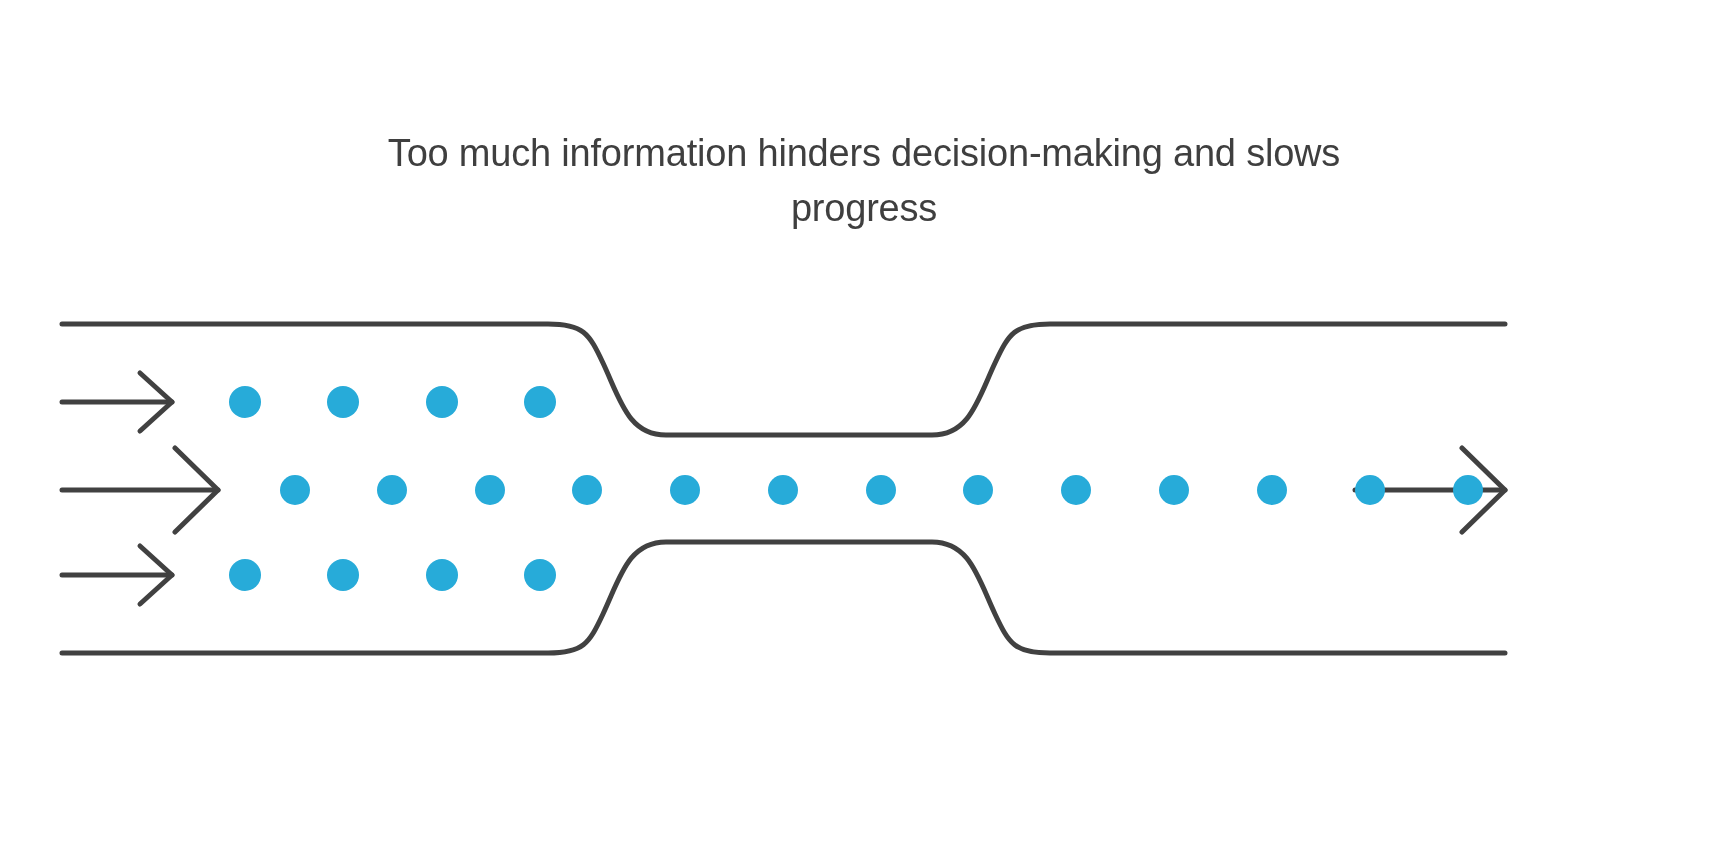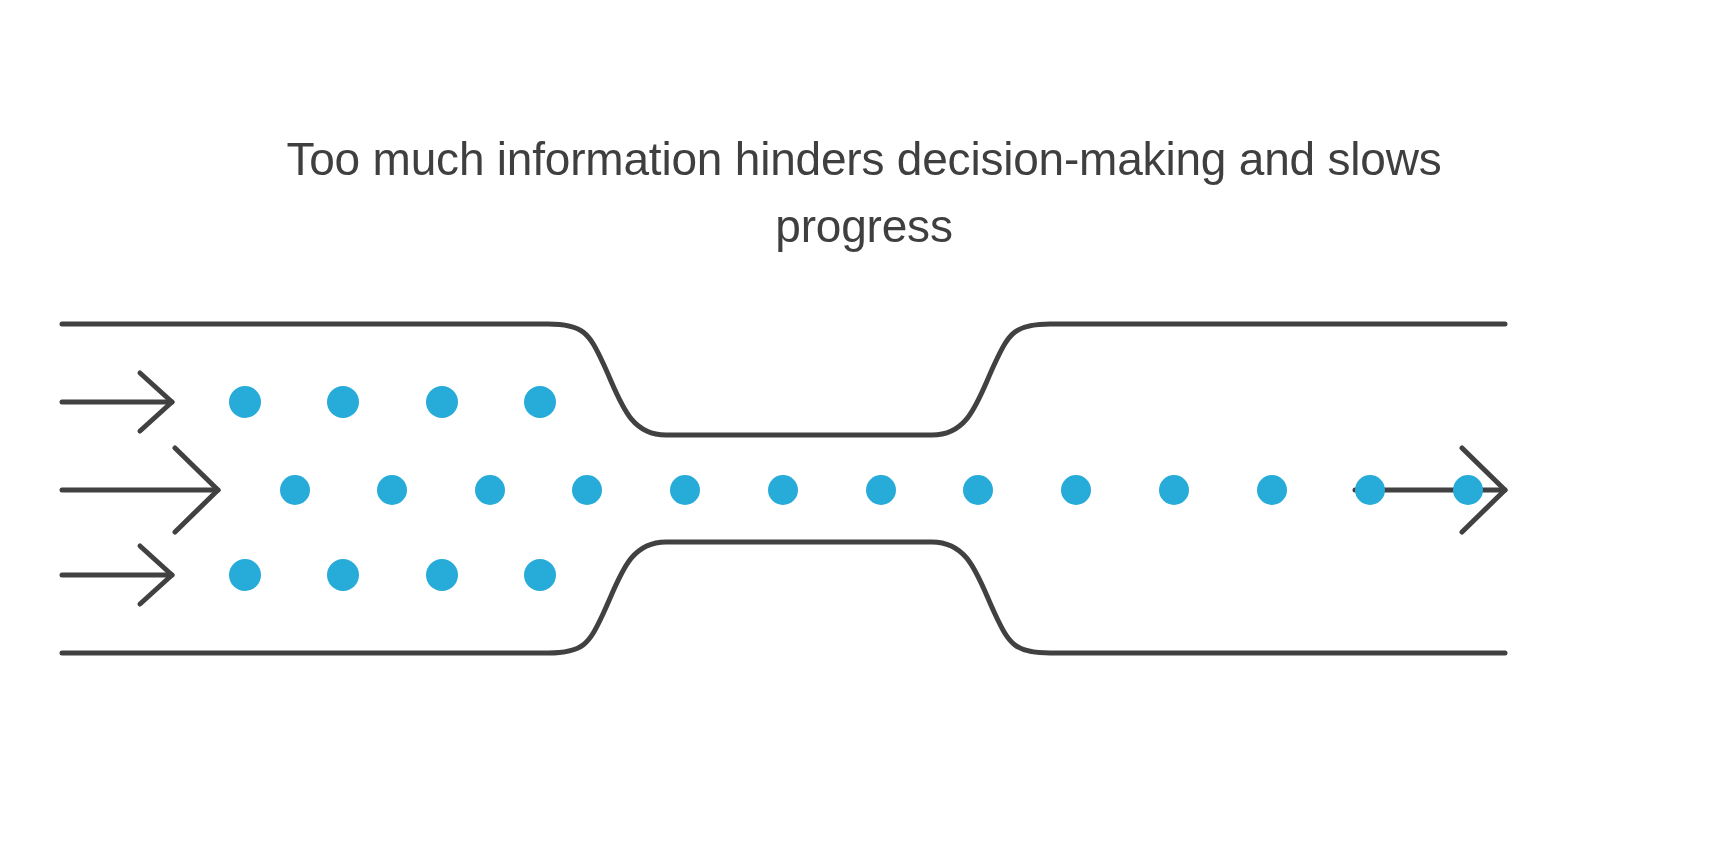--- a/index.html
+++ b/index.html
@@ -40,21 +40,21 @@
     top: 0;
     width: 1728px;
     height: 864px;
   }
 </style>
 </head>
 <body>
 
 <div id="canvas" style="background: rgb(255, 255, 255);">
 
-  <div id="title" style="color: rgb(63, 63, 63); font-size: 46px;">Too much information hinders decision-making and slows
+  <div id="title" style="color: rgb(63, 63, 63); font-size: 38px;">Too much information hinders decision-making and slows
 progress</div>
 
   <svg id="diagram" viewBox="0 0 1728 864" xmlns="http://www.w3.org/2000/svg">
 
     <g id="pipe-group">
       <path id="pipe-top" fill="none" stroke="#414141" stroke-width="5" stroke-linecap="round" stroke-linejoin="round" d="M 62 324 L 548 324 C 583 324 589 333 603 363 C 620 399 628 435 666 435 L 932 435 C 970 435 978 399 995 363 C 1009 333 1015 324 1050 324 L 1505 324"></path>
       <path id="pipe-bottom" fill="none" stroke="#414141" stroke-width="5" stroke-linecap="round" stroke-linejoin="round" d="M 62 653 L 548 653 C 583 653 589 644 603 614 C 620 578 628 542 666 542 L 932 542 C 970 542 978 578 995 614 C 1009 644 1015 653 1050 653 L 1505 653"></path>
     </g>
 
     <g id="inbound-arrows">

